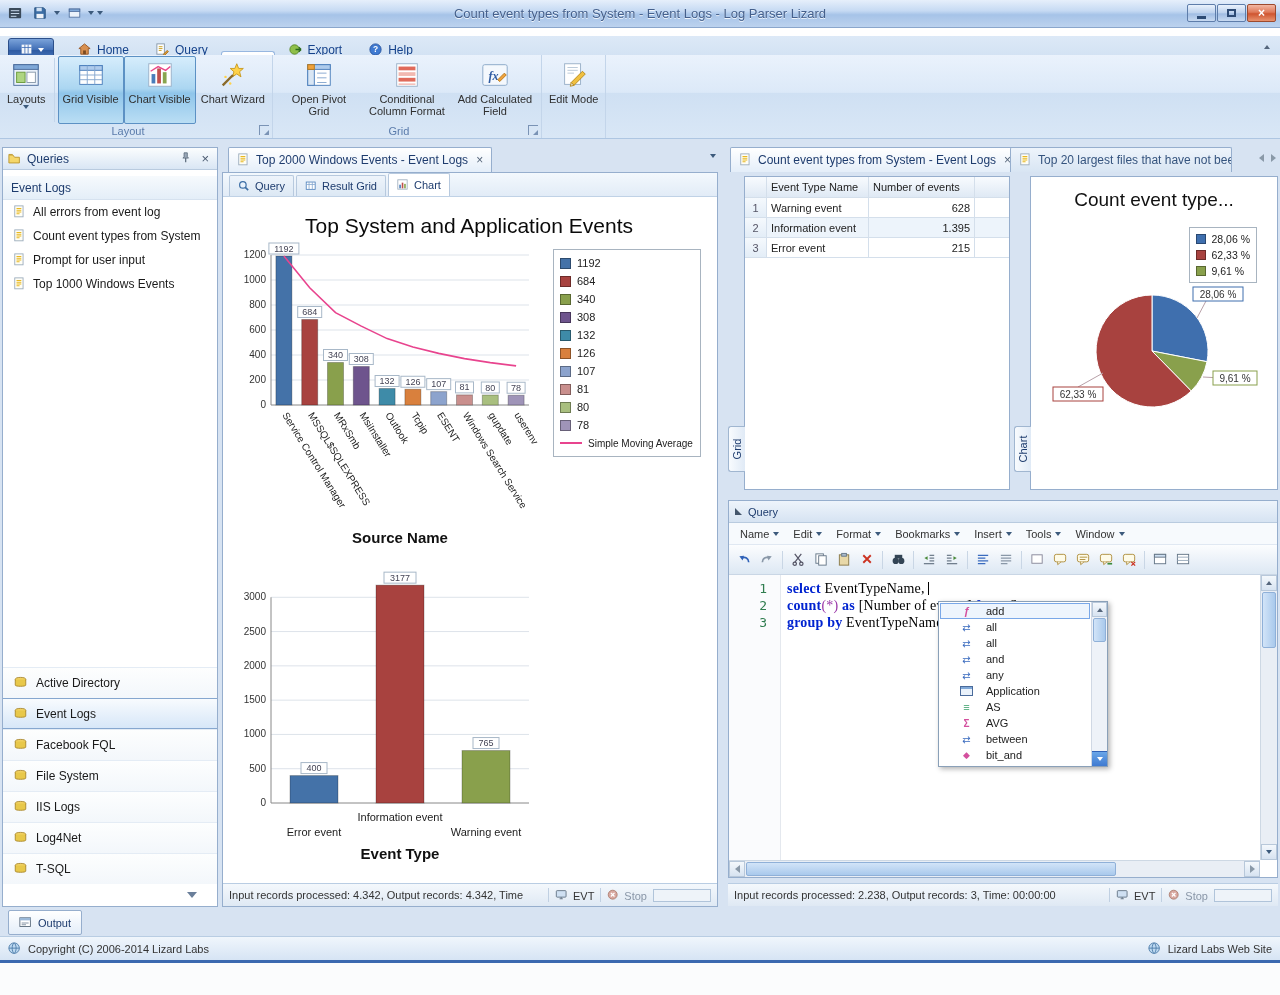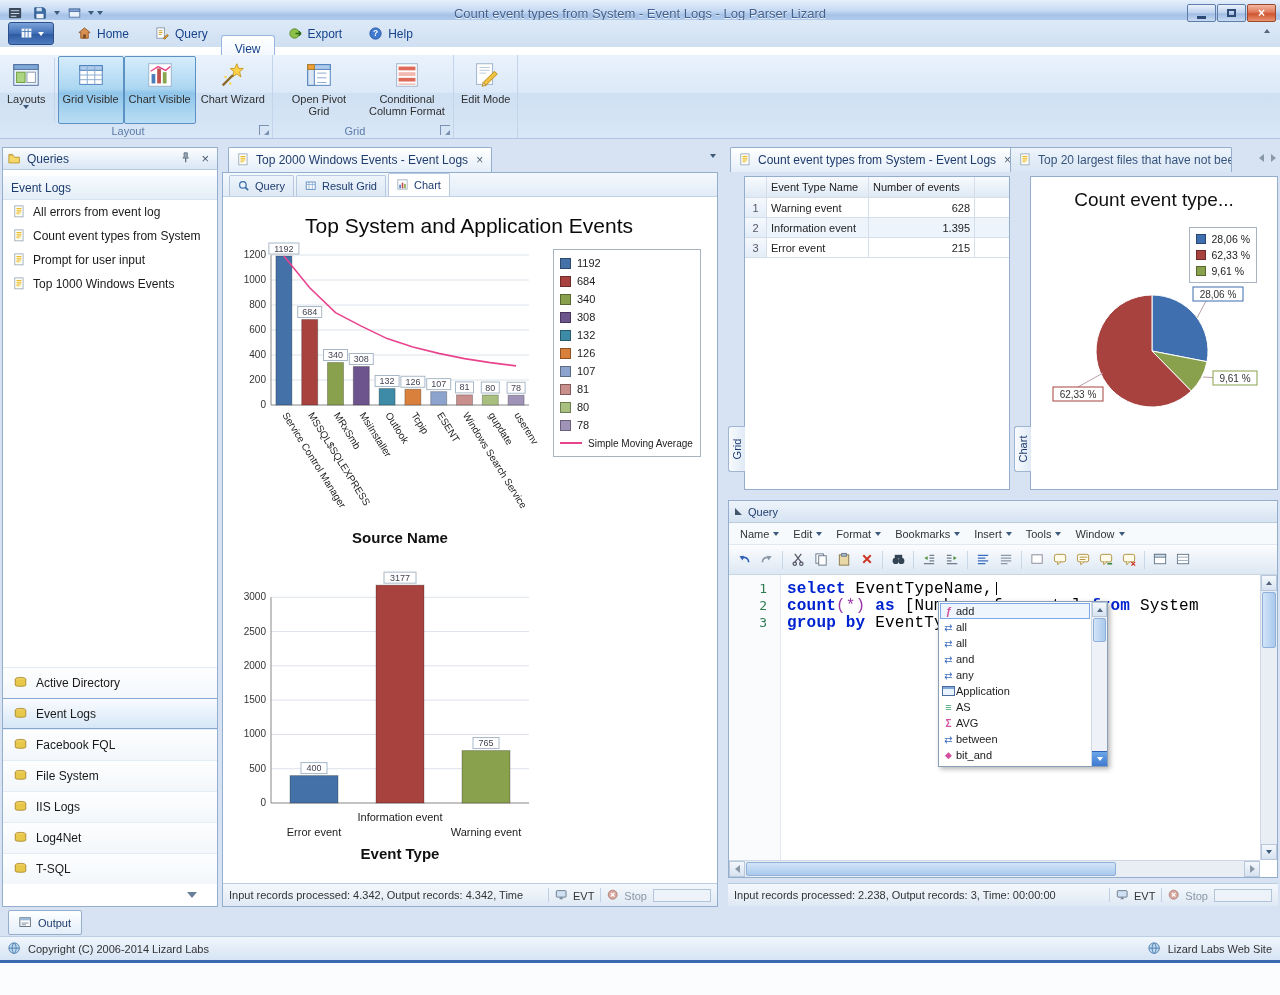--- a/index.html
+++ b/index.html
@@ -13,21 +13,21 @@
 #titlebar .title{position:absolute;left:0;right:0;top:6px;text-align:center;font-size:13px;color:#45608c;text-shadow:0 1px 0 rgba(255,255,255,.8)}
 .qat{position:absolute;left:4px;top:2px;display:flex;align-items:center;gap:3px;z-index:2}
 .qbtn{width:22px;height:22px;display:flex;align-items:center;justify-content:center}
 .winbtns{position:absolute;right:4px;top:4px;display:flex;gap:1px;z-index:2}
 .winbtn{width:29px;height:18px;border:1px solid #5e7daa;border-radius:2px;display:flex;align-items:center;justify-content:center;background:linear-gradient(180deg,#eaf2fc,#bcd1ed 50%,#9fbce3 55%,#c8daf1);font-size:12px;color:#fff}
 .winbtn.close{background:linear-gradient(180deg,#f3b8a4,#df7a5a 45%,#cf5530 55%,#e8936f);border-color:#9c4a2e;font-weight:bold}
 .wmin{width:9px;height:3px;background:#2c4a74;margin-top:8px}
 .wmax{width:9px;height:8px;border:2px solid #2c4a74}
 
 
-#ribbontabs{position:absolute;left:0;top:20px;width:1280px;height:27px;background:linear-gradient(180deg,#dde9f7,#cfe0f2)}
+#ribbontabs{position:absolute;left:0;top:36px;width:1280px;height:27px;background:linear-gradient(180deg,#dde9f7,#cfe0f2)}
 .appbtn{position:absolute;left:8px;top:2px;width:46px;height:23px;border-radius:3px;border:1px solid #2c4f8a;
  background:linear-gradient(180deg,#7ba3da,#416fb6 50%,#2f5ba2 55%,#4e7cc0);display:flex;align-items:center;justify-content:center;gap:4px}
 #ribbon-tab-list{position:absolute;left:64px;top:0;height:27px;display:flex}
 .rtab{display:flex;align-items:center;gap:5px;padding:0 13px;font-size:12px;color:#15428b;height:27px}
 .rtab.active{background:linear-gradient(180deg,#ffffff,#f0f6fd);border:1px solid #97b7e0;border-bottom:none;border-radius:3px 3px 0 0;height:26px;margin-top:15px}
 .ribbon-min{position:absolute;right:10px;top:9px}
 
 
 #ribbon{position:absolute;left:0;top:55px;width:1280px;height:84px;
  background:linear-gradient(180deg,#eaf2fc 0%,#dce9f8 45%,#cfe0f3 46%,#d9e7f6 100%);border-bottom:1px solid #aec6e2}
@@ -115,30 +115,30 @@
 .qp-menus{height:22px;display:flex;align-items:center;padding-left:4px;background:#f7fafd;border-bottom:1px solid #e0e8f2;flex:none}
 .menu-item{display:flex;align-items:center;gap:4px;padding:0 7px;font-size:11px;color:#333;height:22px}
 .qp-toolbar{height:30px;display:flex;align-items:center;gap:1px;padding-left:4px;background:linear-gradient(180deg,#fcfdfe,#e9f0f8 60%,#dde8f3);border-bottom:1px solid #c9d6e5;flex:none}
 .tbtn{width:22px;height:22px;display:flex;align-items:center;justify-content:center;border-radius:2px}
 .tsep{width:1px;height:18px;background:#c9d6e5;margin:0 3px}
 .editor{position:relative;flex:1;background:#fff;overflow:hidden}
 .gutter{position:absolute;left:0;top:0;bottom:17px;width:52px;background:#fafbfd;border-right:1px solid #e4e8ee}
 .codewrap{position:absolute;left:0;top:5px;right:17px}
 .cl{height:17px;display:flex;align-items:center}
 .ln{width:52px;flex:none;text-align:right;padding-right:14px;color:#2f7d4f;font-family:"DejaVu Sans Mono",monospace;font-size:13px}
-.ct{white-space:pre;font-family:Liberation Mono, monospace;font-size:16px;letter-spacing:.2px;padding-left:6px}
+.ct{white-space:pre;font-family:Liberation Serif, serif;font-size:14px;letter-spacing:.2px;padding-left:6px}
 .kw{color:#0023d0;font-weight:bold}
 .op{color:#9936a8}
 .id{color:#000}
 .caret{display:inline-block;width:1px;height:13px;background:#000;margin-left:3px;vertical-align:-2px}
 
 
 #autocomplete{position:absolute;left:209px;top:26px;width:170px;height:166px;background:#fff;border:1px solid #8aa0b8;box-shadow:2px 2px 5px rgba(0,0,0,.3);z-index:5;display:flex}
 .ac-list{flex:1;padding:1px;overflow:hidden}
-.ac-item{height:16px;display:flex;align-items:center;gap:0;font-size:11px;color:#222;padding-left:0;border:1px solid transparent}
+.ac-item{height:16px;display:flex;align-items:center;gap:12px;font-size:11px;color:#222;padding-left:18px;border:1px solid transparent}
 .ac-item.selected{border-color:#7aa8e8;background:#eef5fd}
 .ai{width:15px;display:inline-flex;justify-content:center;flex:none}
 .ai-func:before{content:"ƒ";color:#d4509e;font-style:italic;font-weight:bold;font-size:11px}
 .ai-op:before{content:"⇄";color:#3a6bbf;font-size:10px}
 .ai-window:before{content:"";display:inline-block;width:11px;height:8px;border:1px solid #4a6b9b;background:linear-gradient(180deg,#7fa8d8 0 2.5px,#eaf2fb 2.5px)}
 .ai-kw:before{content:"≡";color:#3aa06a;font-weight:bold;font-size:11px}
 .ai-agg:before{content:"Σ";color:#d4509e;font-weight:bold;font-size:10px}
 .ai-func2:before{content:"◆";color:#d4509e;font-size:9px}
 .ac-scroll{width:16px;background:#eef2f8;border-left:1px solid #d0d8e4;position:relative;flex:none}
 .ac-up{position:absolute;top:0;left:0;right:0;height:15px}
@@ -341,20 +341,30 @@
             <span class="rbicon">
               <svg width="30" height="30" viewBox="0 0 32 32">
                 <rect x="5" y="4" width="22" height="24" fill="#fff" stroke="#9ab0c8"></rect>
                 <rect x="7" y="7" width="18" height="4" fill="#e06a5a"></rect>
                 <rect x="7" y="13" width="18" height="4" fill="#f2b8b0"></rect>
                 <rect x="7" y="19" width="18" height="4" fill="#e06a5a"></rect>
                 <rect x="7" y="25" width="18" height="1.5" fill="#f2b8b0"></rect>
               </svg>
             </span>
             <div class="lbl">Conditional Column Format</div>
+          </div>
+          <div class="rbtn">
+            <span class="rbicon">
+              <svg width="30" height="30" viewBox="0 0 32 32">
+                <rect x="3" y="5" width="26" height="22" rx="2" fill="#f4f8fd" stroke="#8aa8c8"></rect>
+                <text x="9" y="21" font-size="13" font-style="italic" font-weight="bold" fill="#2f5ba2" font-family="Liberation Serif,serif">fx</text>
+                <path d="M19 21 L26 14 L28 16 L21 23 Z" fill="#f0a23c" stroke="#b87818"></path>
+              </svg>
+            </span>
+            <div class="lbl">Add Calculated Field</div>
           </div>
         </div>
         <div class="glabel">Grid</div>
         <span class="launcher"></span>
       </div>
       <div class="rgroup">
         <div class="rbtns">
           <div class="rbtn">
             <span class="rbicon">
               <svg width="30" height="30" viewBox="0 0 32 32">

